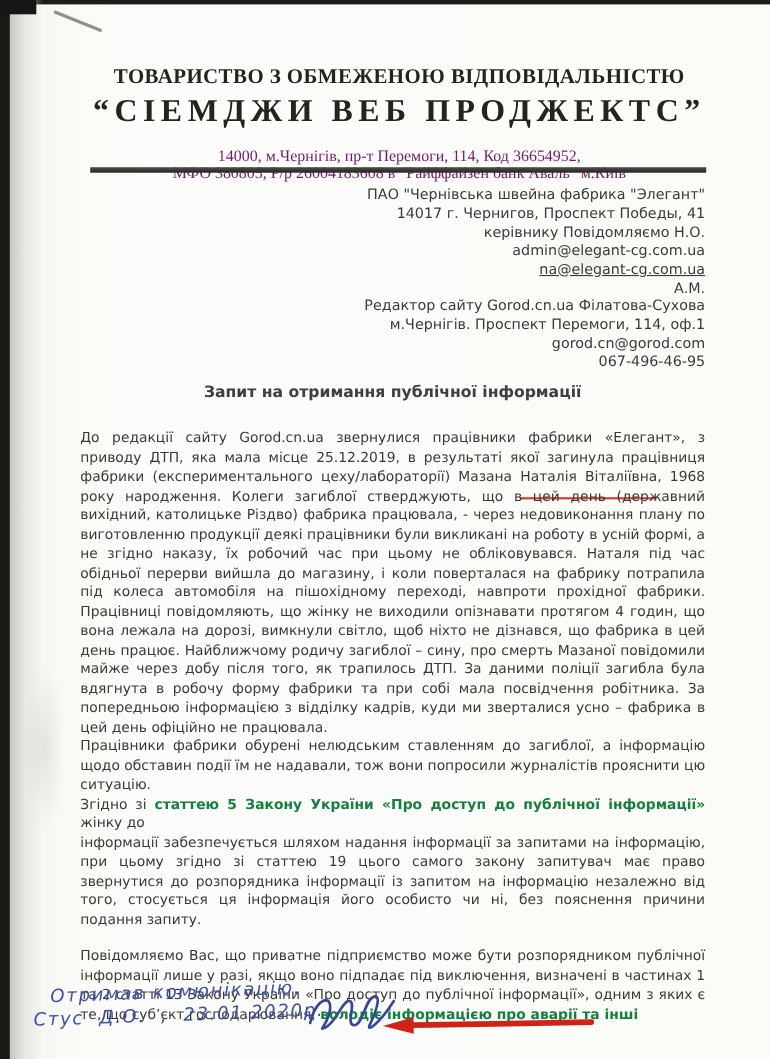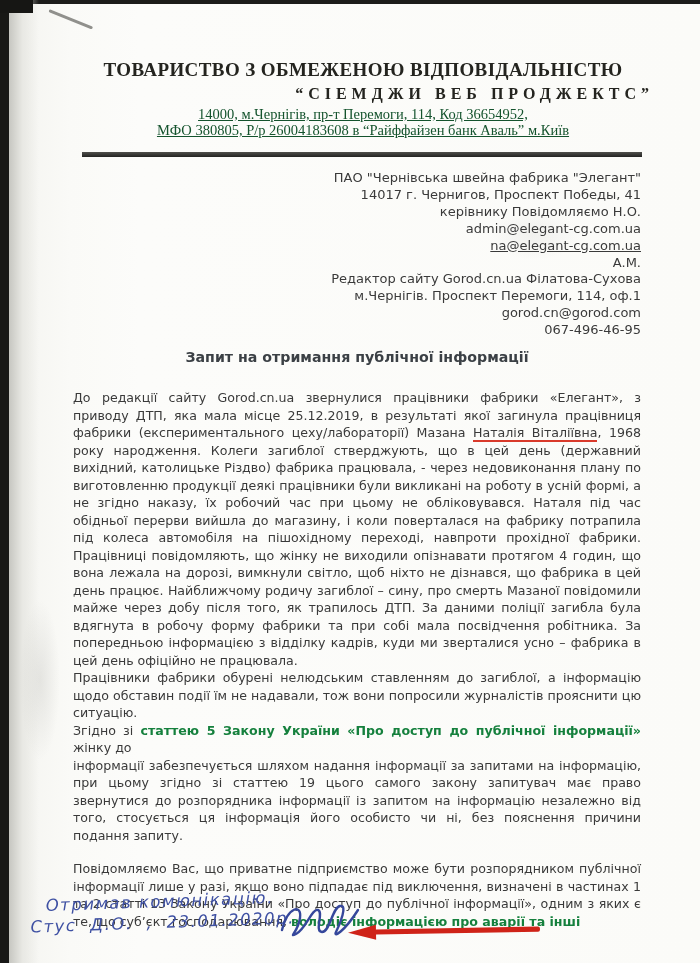--- a/index.html
+++ b/index.html
@@ -17,40 +17,40 @@
   .staple-mark{position:absolute;left:49px;top:9px;width:47px;height:3px;background:#90908c;
     transform:rotate(22deg);transform-origin:left center;border-radius:2px;}
   .smudge{position:absolute;border-radius:50%;pointer-events:none;}
   .smudge.s1{left:490px;top:210px;width:90px;height:50px;background:radial-gradient(closest-side,rgba(190,190,185,.18),rgba(190,190,185,0));}
   .smudge.s2{left:20px;top:600px;width:40px;height:160px;background:radial-gradient(closest-side,rgba(160,160,155,.22),rgba(160,160,155,0));}
 
   
   .letterhead{position:absolute;left:72px;top:59px;width:582px;text-align:center;
     color:#24241f;font-family:"Liberation Serif",serif;}
   .org-type{font-size:19px;font-weight:bold;white-space:nowrap;letter-spacing:.4px;}
-  .org-name{font-size:16px;font-weight:bold;letter-spacing:5px;margin-top:4px;white-space:nowrap;text-align:right;}
-  .org-addr{font-size:14.5px;line-height:16px;margin-top:3px;color:#14532d;text-decoration:underline;}
+  .org-name{font-size:29px;font-weight:bold;letter-spacing:5px;margin-top:4px;white-space:nowrap;}
+  .org-addr{font-size:14.5px;line-height:16px;margin-top:16px;color:#701a75;}
   .divider{position:absolute;left:82px;top:152px;width:560px;height:5px;
     background:linear-gradient(#50504c,#232321);}
 
   
   .recipient{position:absolute;right:59px;top:170px;text-align:right;
     font-size:13px;line-height:16.9px;color:#3a3a3a;}
   .recipient .line{display:block;}
   .recipient .u{text-decoration:underline;}
 
   
   .title{position:absolute;left:73px;top:349px;width:568px;text-align:center;
     font-weight:bold;font-size:14.2px;color:#3b4045;}
   .body-text{position:absolute;left:73px;top:389px;width:568px;
     font-size:12.6px;line-height:17.5px;text-align:justify;color:#3a3a3a;}
   .body-text p{margin:0;}
   .body-text p.gap{margin-top:16px;}
   b{color:#15803d;}
-  .red-underline{border-bottom:2.5px solid #d93a2b;padding-bottom:0px;}
+  .red-underline{border-bottom:2.5px solid #d93a2b;padding-bottom:12px;}
 
   
   .hand{position:absolute;left:30px;top:891px;color:#3f51a3;font-style:italic;
     font-size:16.5px;line-height:21px;letter-spacing:1.5px;transform:rotate(-2deg);}
   .hand .hl2{word-spacing:7px;}
   .signature{position:absolute;left:278px;top:894px;}
   .red-arrow{position:absolute;left:348px;top:921px;transform:rotate(-1deg);}
 </style>
 </head>
 <body>

